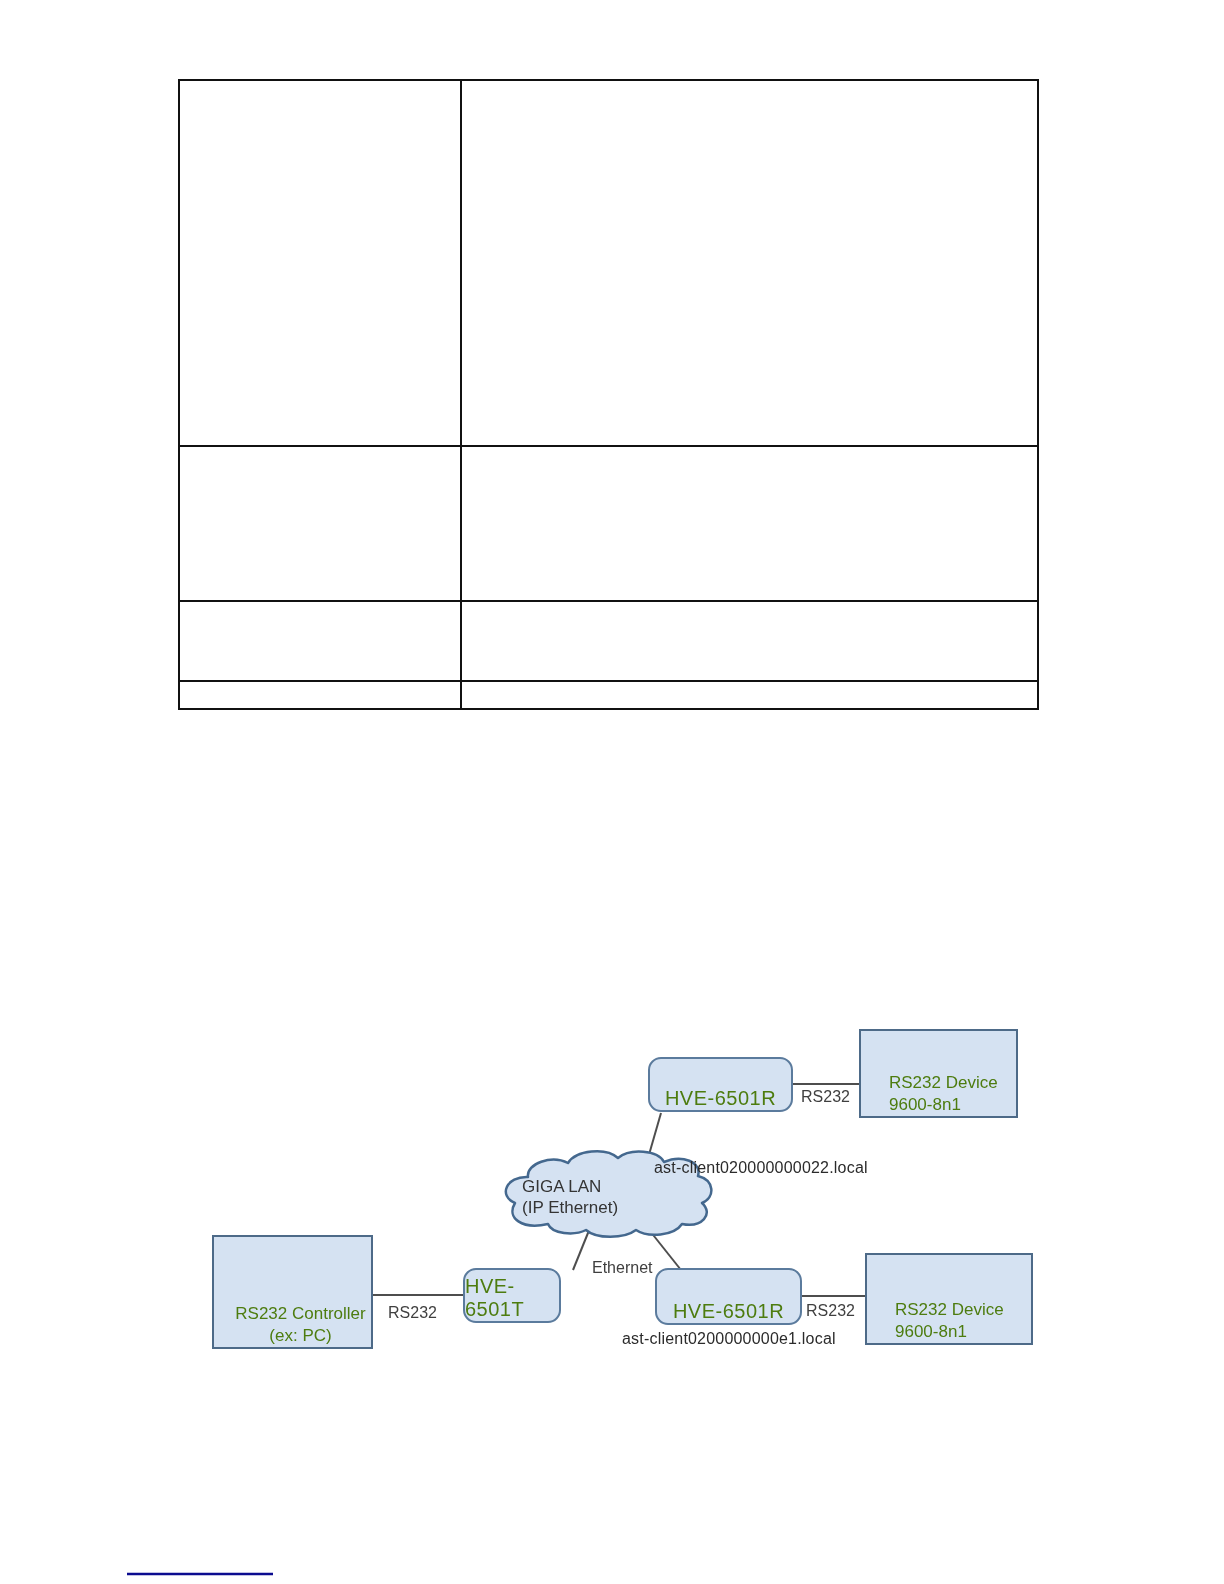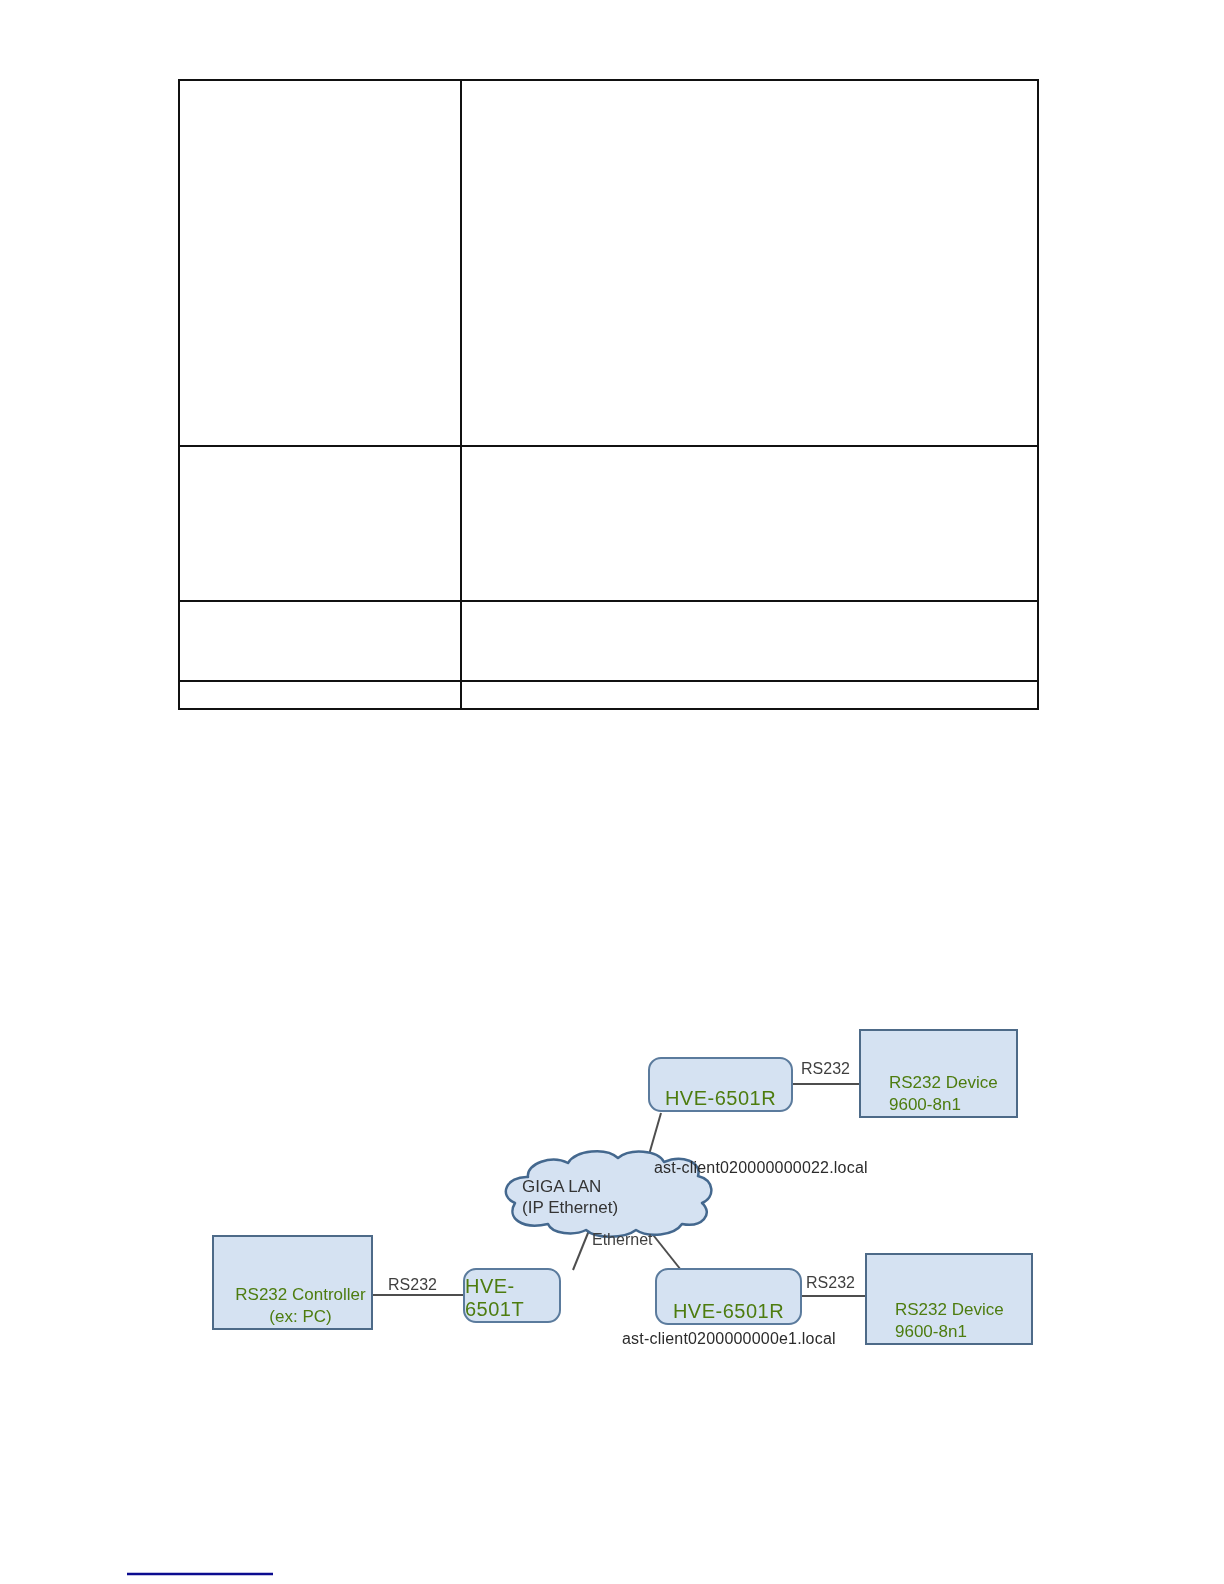--- a/index.html
+++ b/index.html
@@ -30,21 +30,21 @@
     display:flex;flex-direction:column;
     align-items:center;justify-content:flex-end;
     color:#4d7c0f;
   }
   .node.rounded{border-radius:13px;border-color:#5b7b9d;}
   .node.device{align-items:flex-start;padding-left:28px;border-color:#4d6a88;border-width:2.5px;}
   .hve-label{font-size:20px;letter-spacing:0.5px;}
   .dev-line{font-size:17px;line-height:22px;}
   .ctl-line{font-size:17px;line-height:22px;text-align:center;}
   .conn-label{
-    position:absolute;font-size:16px;color:#3f3f3f;white-space:nowrap;
+    position:absolute;font-size:16px;color:#3f3f3f;white-space:nowrap;margin-top:28px;
   }
   .host-label{
     position:absolute;font-size:16px;color:#2b2b2b;white-space:nowrap;letter-spacing:0.2px;
   }
   #cloud-text{
     position:absolute;left:522px;top:1176px;width:176px;
     font-size:17px;line-height:21px;color:#343434;
   }
   #diagram-svg{position:absolute;left:0;top:0;width:1224px;height:1584px;pointer-events:none;}
 </style>
@@ -115,21 +115,21 @@
 
   <div class="node rounded" style="left:648px;top:1057px;width:145px;height:55px;">
     <span class="hve-label">HVE-6501R</span>
   </div>
 
   <div class="node device" style="left:859px;top:1029px;width:159px;height:89px;">
     <span class="dev-line">RS232 Device</span>
     <span class="dev-line">9600-8n1</span>
   </div>
 
-  <div class="node device" style="left:212px;top:1235px;width:161px;height:95px;align-items:center;padding-left:16px;">
+  <div class="node device" style="left:212px;top:1235px;width:161px;height:114px;align-items:center;padding-left:16px;">
     <span class="ctl-line">RS232 Controller</span>
     <span class="ctl-line">(ex: PC)</span>
   </div>
 
   <div class="node rounded" style="left:463px;top:1268px;width:98px;height:55px;">
     <span class="hve-label">HVE-6501T</span>
   </div>
 
   <div class="node rounded" style="left:655px;top:1268px;width:147px;height:57px;">
     <span class="hve-label">HVE-6501R</span>

